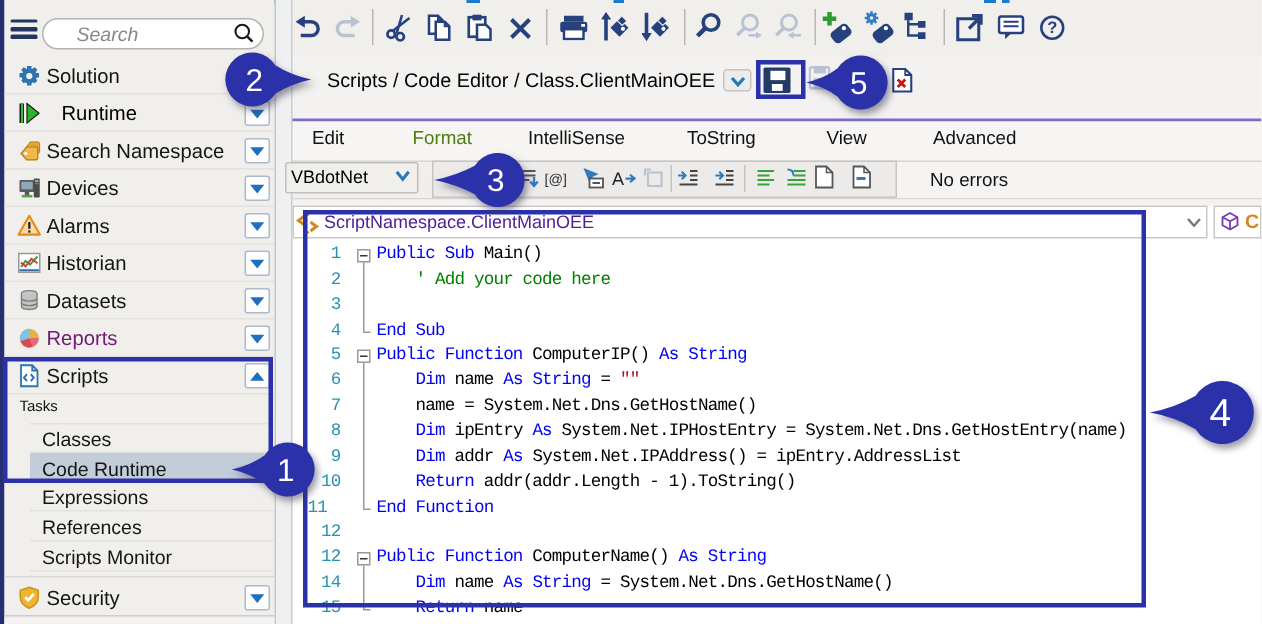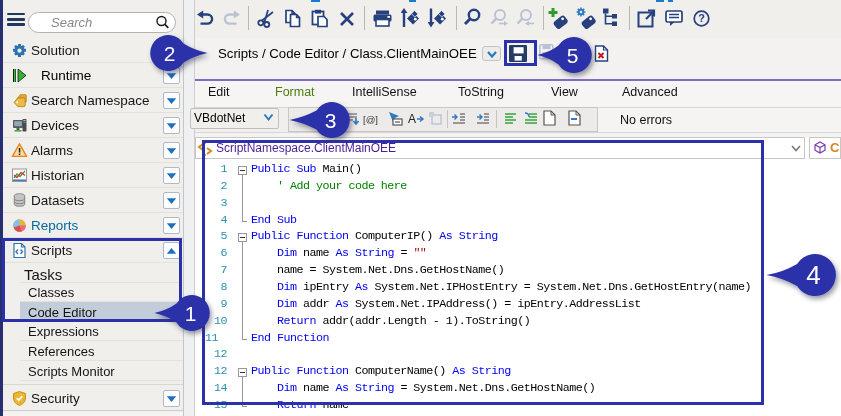--- a/index.html
+++ b/index.html
@@ -149,21 +149,21 @@
   </div>
 <div class="abs" style="left:3px;top:213px;width:180px;height:25px;border-bottom:1px solid #e3e1de"></div>
 <div class="abs" style="left:11px;top:217px;width:17px;height:17px">
     <svg width="17" height="17" viewBox="0 0 17 17">
       <circle cx="8.5" cy="8.5" r="6.3" fill="#e8b33d"></circle>
       <path d="M8.5 8.5 L8.5 2.2 A6.3 6.3 0 0 0 2.6 10.5 Z" fill="#7ec3e8"></path>
       <path d="M8.5 8.5 L2.6 10.5 A6.3 6.3 0 0 0 11 14.2 Z" fill="#d84a55"></path>
       <path d="M8.5 8.5 L11 14.2 A6.3 6.3 0 0 0 14.8 8.2 Z" fill="#e8697e"></path>
     </svg>
   </div>
-<div class="abs" style="left:31px;top:217.5px;font-size:13.5px;color:#0369a1">Reports</div>
+<div class="abs" style="left:31px;top:217.5px;font-size:13.5px;color:#701a75">Reports</div>
 <div class="abs" style="left:163px;top:217px;width:17px;height:17px;background:#fdfdfd;border:1px solid #aeb9cb;border-radius:2px">
     <div style="position:absolute;left:2px;top:3.5px">
       <svg width="11" height="8" viewBox="0 0 11 8">
         <path d="M0.8 1.2 L10.2 1.2 L5.5 7 Z" fill="#1f6fc0"></path>
       </svg>
     </div>
   </div>
 <div class="abs" style="left:3px;top:238px;width:180px;height:25px;border-bottom:1px solid #e3e1de"></div>
 <div class="abs" style="left:11px;top:242px;width:17px;height:17px">
     <svg width="17" height="17" viewBox="0 0 17 17">
@@ -174,25 +174,25 @@
   </div>
 <div class="abs" style="left:31px;top:242.5px;font-size:13.5px;color:#151515">Scripts</div>
 <div class="abs" style="left:163px;top:242px;width:17px;height:17px;background:#fdfdfd;border:1px solid #aeb9cb;border-radius:2px">
     <div style="position:absolute;left:2px;top:3.5px">
       <svg width="11" height="8" viewBox="0 0 11 8">
         <path d="M0.8 6.8 L10.2 6.8 L5.5 1 Z" fill="#1f6fc0"></path>
       </svg>
     </div>
   </div>
 <div class="abs" style="left:20px;top:263.0px;width:163px;height:19.6px;border-bottom:1px solid #e3e1de"></div>
-<div class="abs" style="left:24px;top:265.5px;font-size:15px;color:#151515">Tasks</div>
+<div class="abs" style="left:13px;top:265.5px;font-size:10px;color:#151515">Tasks</div>
 <div class="abs" style="left:20px;top:282.6px;width:163px;height:19.6px;border-bottom:1px solid #e3e1de"></div>
 <div class="abs" style="left:28px;top:285.1px;font-size:13px;color:#151515">Classes</div>
 <div class="abs" style="left:20px;top:302.2px;width:163px;height:19.6px;background:#c3cdd9;border-bottom:1px solid #e3e1de"></div>
-<div class="abs" style="left:28px;top:304.7px;font-size:13px;color:#151515">Code Editor</div>
+<div class="abs" style="left:28px;top:304.7px;font-size:13px;color:#151515">Code Runtime</div>
 <div class="abs" style="left:20px;top:321.8px;width:163px;height:19.6px;border-bottom:1px solid #e3e1de"></div>
 <div class="abs" style="left:28px;top:324.3px;font-size:13px;color:#151515">Expressions</div>
 <div class="abs" style="left:20px;top:341.4px;width:163px;height:19.6px;border-bottom:1px solid #e3e1de"></div>
 <div class="abs" style="left:28px;top:343.9px;font-size:13px;color:#151515">References</div>
 <div class="abs" style="left:20px;top:361.0px;width:163px;height:19.6px;border-bottom:1px solid #e3e1de"></div>
 <div class="abs" style="left:28px;top:363.5px;font-size:13px;color:#151515">Scripts Monitor</div>
 <div class="abs" style="left:3px;top:380px;width:180px;height:5px;border-bottom:1px solid #d9d7d5"></div>
 <div class="abs" style="left:3px;top:385px;width:180px;height:26px;border-bottom:1px solid #cfcdcb"></div>
 <div class="abs" style="left:11px;top:390px;width:17px;height:17px">
     <svg width="17" height="17" viewBox="0 0 17 17">

